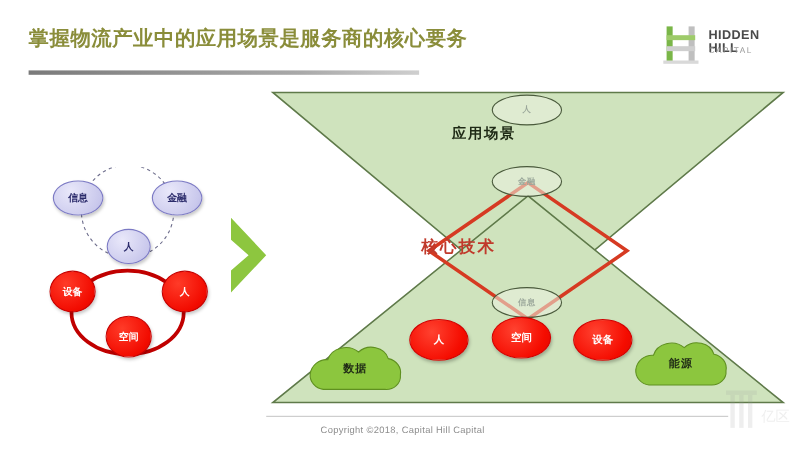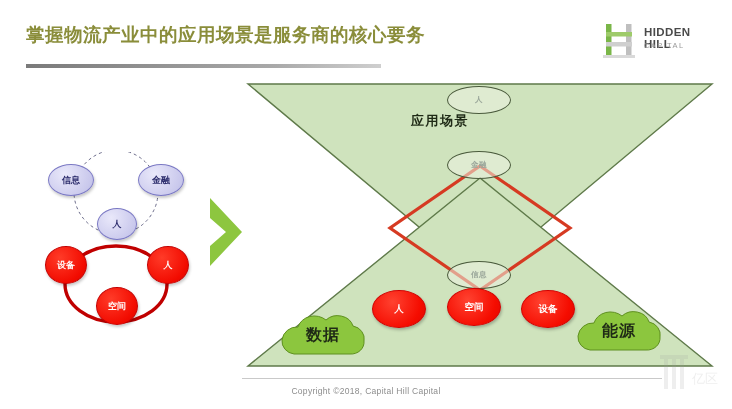--- a/index.html
+++ b/index.html
@@ -112,21 +112,21 @@
     border-radius:50%;
     background:radial-gradient(circle at 38% 30%,#ff4230,#f50c00 68%,#e00700);
     border:1px solid #d10000;
     color:#fff;font-size:9.5px;font-weight:bold;
     font-family:"DejaVu Sans",sans-serif;
     box-shadow:1px 2px 3px rgba(0,0,0,.25);
   }
   .cloud-lbl{
     position:absolute;
     display:flex;align-items:center;justify-content:center;
-    font-size:16px;font-weight:bold;color:#1f2a16;
+    font-size:10px;font-weight:bold;color:#1f2a16;
     font-family:"DejaVu Sans",sans-serif;
     letter-spacing:1px;
     pointer-events:none;
   }
 
   
   .footer-rule{
     position:absolute;left:242px;top:378px;width:420px;height:1px;background:#c9c9c9;
   }
   .footer-text{
@@ -206,20 +206,21 @@
         <path d="M42,262 a15,15 0 0 1 16,-13 a17,15 0 0 1 28,-7 a16,14 0 0 1 27,6 a14,13 0 0 1 11,15 a13,12 0 0 1 -14,13 l-56,0 a14,13 0 0 1 -12,-14 z" fill="#8cc63e" stroke="#5f9020" stroke-width="1"></path>
       </g>
       <g opacity="1">
         <path d="M338,258 a15,15 0 0 1 16,-13 a17,15 0 0 1 28,-7 a16,14 0 0 1 27,6 a14,13 0 0 1 11,15 a13,12 0 0 1 -14,13 l-56,0 a14,13 0 0 1 -12,-14 z" fill="#8cc63e" stroke="#5f9020" stroke-width="1"></path>
       </g>
 
       <polygon points="240,88 330,150 240,212 150,150" fill="none" stroke="#d63a22" stroke-width="3.2"></polygon>
     </svg>
 
     <div class="lbl lbl-scene">应用场景</div>
+    <div class="lbl lbl-core">核心技术</div>
 
     <div class="ghost-oval" style="left:207px;top:8px;width:62px;height:26px;">
       <span>人</span>
     </div>
     <div class="ghost-oval" style="left:207px;top:73px;width:62px;height:26px;">
       <span>金融</span>
     </div>
     <div class="ghost-oval" style="left:207px;top:183px;width:62px;height:26px;">
       <span>信息</span>
     </div>

